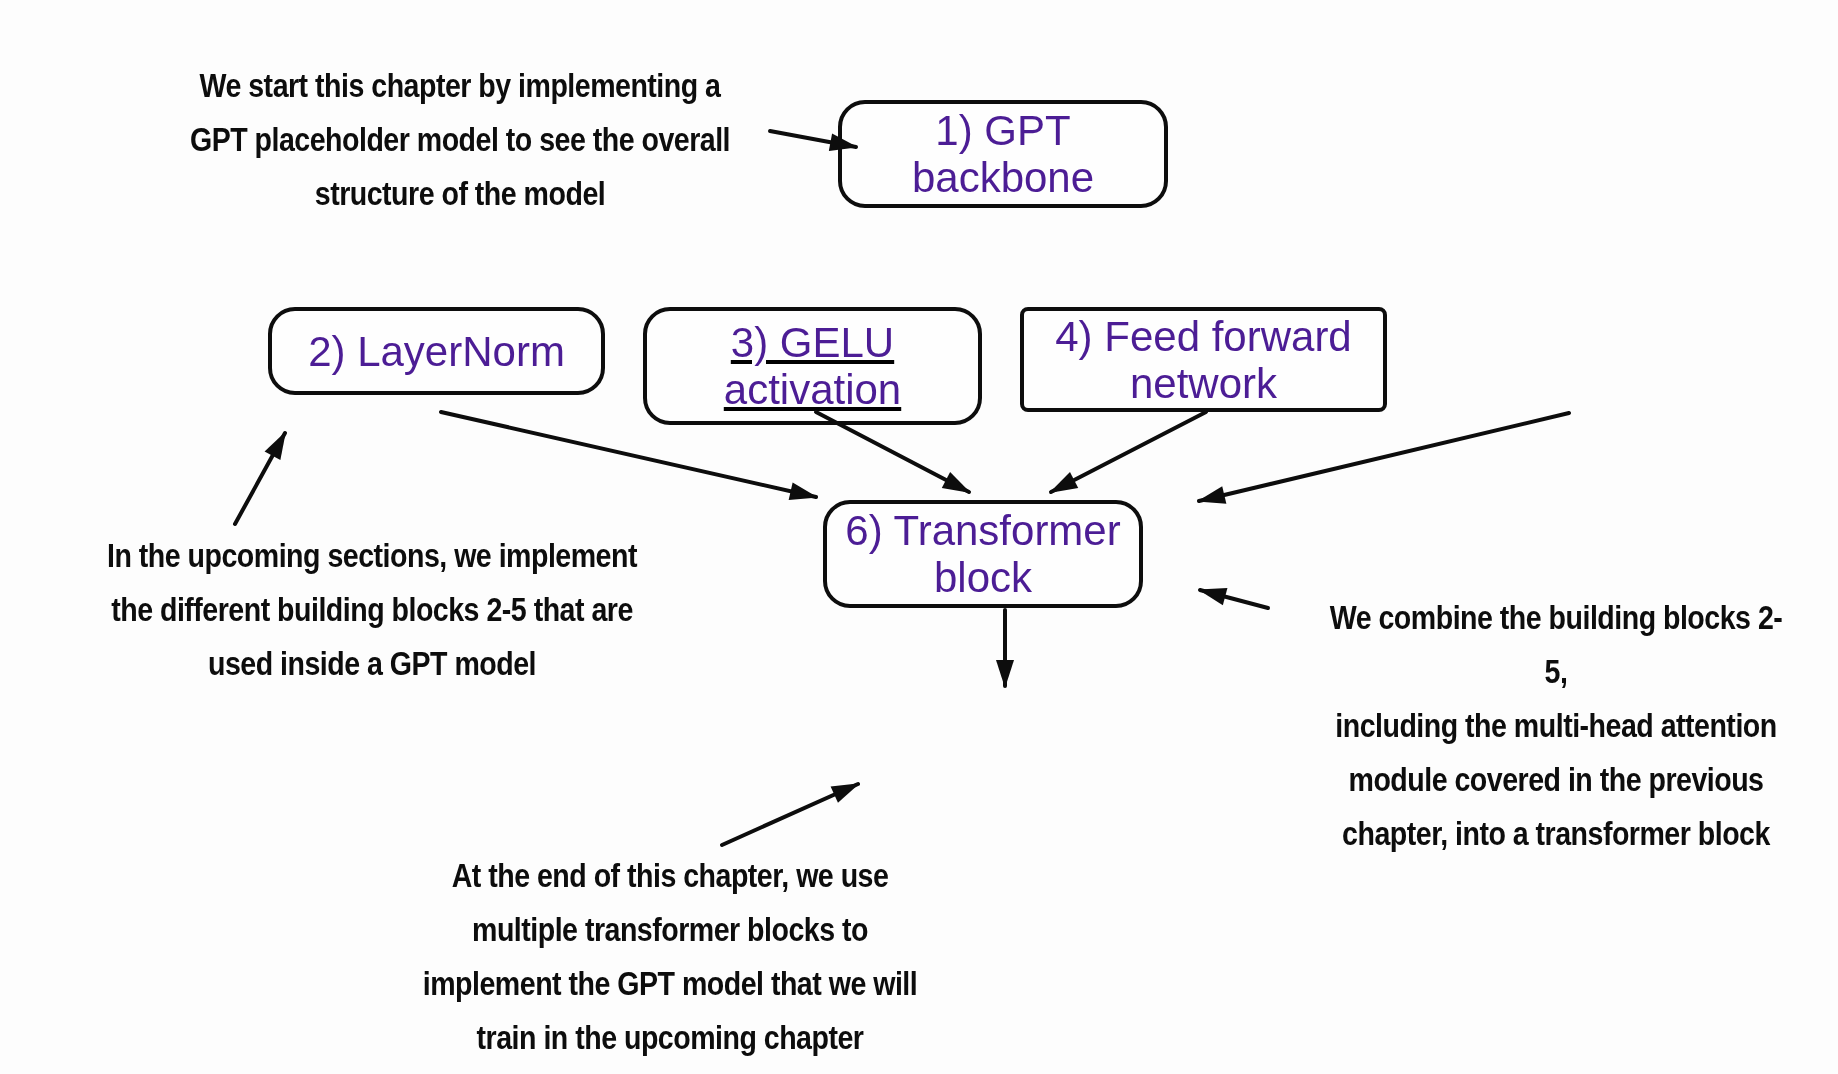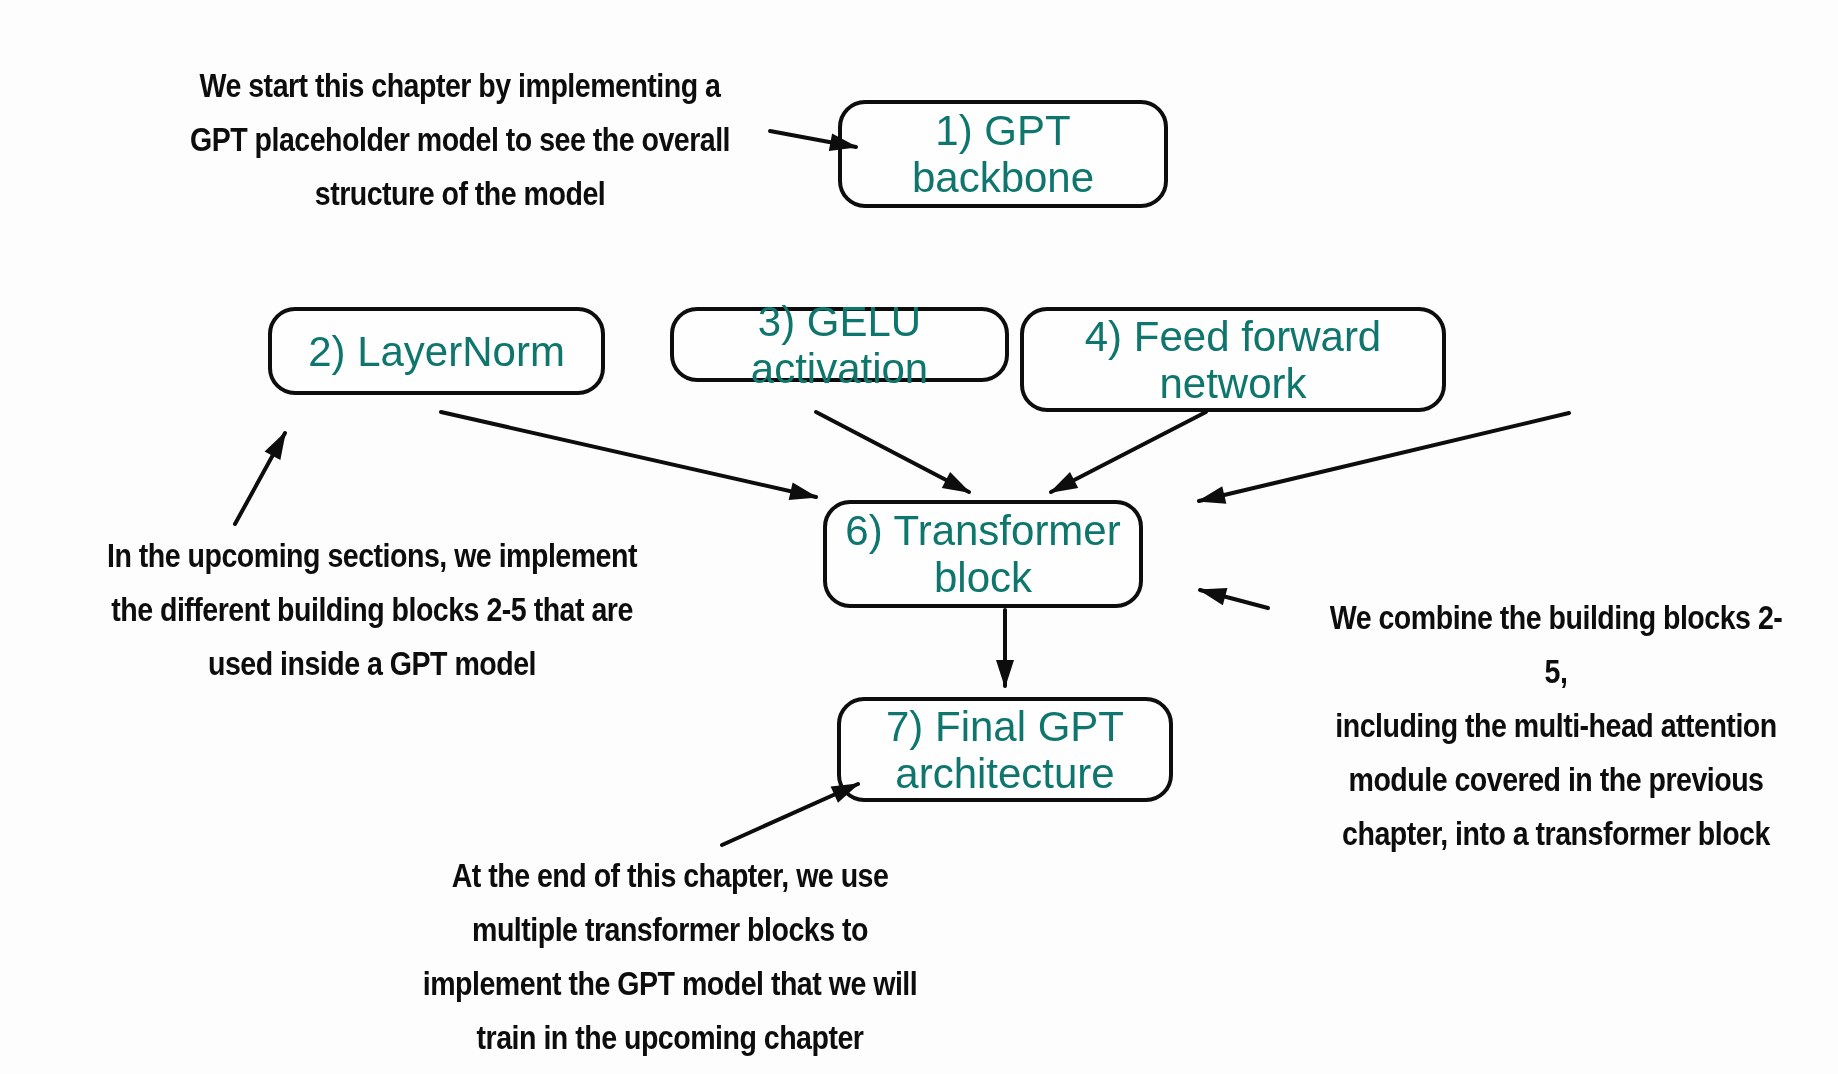--- a/index.html
+++ b/index.html
@@ -18,21 +18,21 @@
     border-radius: 27px;
     background: #fefefe;
     display: flex;
     align-items: center;
     justify-content: center;
     z-index: 1;
   }
   .node-label {
     font-size: 42px;
     line-height: 47px;
-    color: #0f766e;
+    color: #4c1d95;
     text-align: center;
     white-space: pre-line;
   }
   .note {
     position: absolute;
     font-weight: 700;
     font-size: 34px;
     line-height: 54px;
     color: #0d0d0d;
     text-align: center;
@@ -49,22 +49,22 @@
     pointer-events: none;
   }
   svg.arrows line {
     stroke: #0d0d0d;
     stroke-width: 4;
     stroke-linecap: round;
   }
   
   .node-1 { left: 838px;  top: 100px; width: 330px; height: 108px; }
   .node-2 { left: 268px;  top: 307px; width: 337px; height: 88px; border-radius: 27px; }
-  .node-3 { left: 670px;  top: 307px; width: 339px; height: 75px; }
-  .node-4 { left: 1020px; top: 307px; width: 426px; height: 105px; }
+  .node-3 { left: 643px;  top: 307px; width: 339px; height: 118px; text-decoration: underline; }
+  .node-4 { left: 1020px; top: 307px; width: 367px; height: 105px; border-radius: 8px; }
   .node-5 { left: 1425px; top: 308px; width: 365px; height: 105px; }
   .node-6 { left: 823px;  top: 500px; width: 320px; height: 108px; }
   .node-7 { left: 837px;  top: 697px; width: 336px; height: 105px; }
   
   .note-1 { left: 110px;  top: 58px;  width: 700px; }
   .note-2 { left: 22px;   top: 528px; width: 700px; }
   .note-3 { left: 1282px; top: 590px; width: 548px; }
   .note-4 { left: 320px;  top: 848px; width: 700px; }
 </style>
 </head>
@@ -99,24 +99,20 @@
 activation</span>
   </div>
   <div class="node node-4">
     <span class="node-label">4) Feed forward
 network</span>
   </div>
   <div class="node node-6">
     <span class="node-label">6) Transformer
 block</span>
   </div>
-  <div class="node node-7">
-    <span class="node-label">7) Final GPT
-architecture</span>
-  </div>
 
   <svg class="arrows" width="1838" height="1074" viewBox="0 0 1838 1074">
     <defs>
       <marker id="ah" markerUnits="userSpaceOnUse" markerWidth="30" markerHeight="22" refX="27" refY="11" orient="auto">
         <path d="M1,2 L29,11 L1,20 Z" fill="#0d0d0d"></path>
       </marker>
     </defs>
     <line x1="770" y1="131" x2="856" y2="147" marker-end="url(#ah)"></line>
     <line x1="441" y1="412" x2="816" y2="497" marker-end="url(#ah)"></line>
     <line x1="816" y1="412" x2="969" y2="492" marker-end="url(#ah)"></line>

